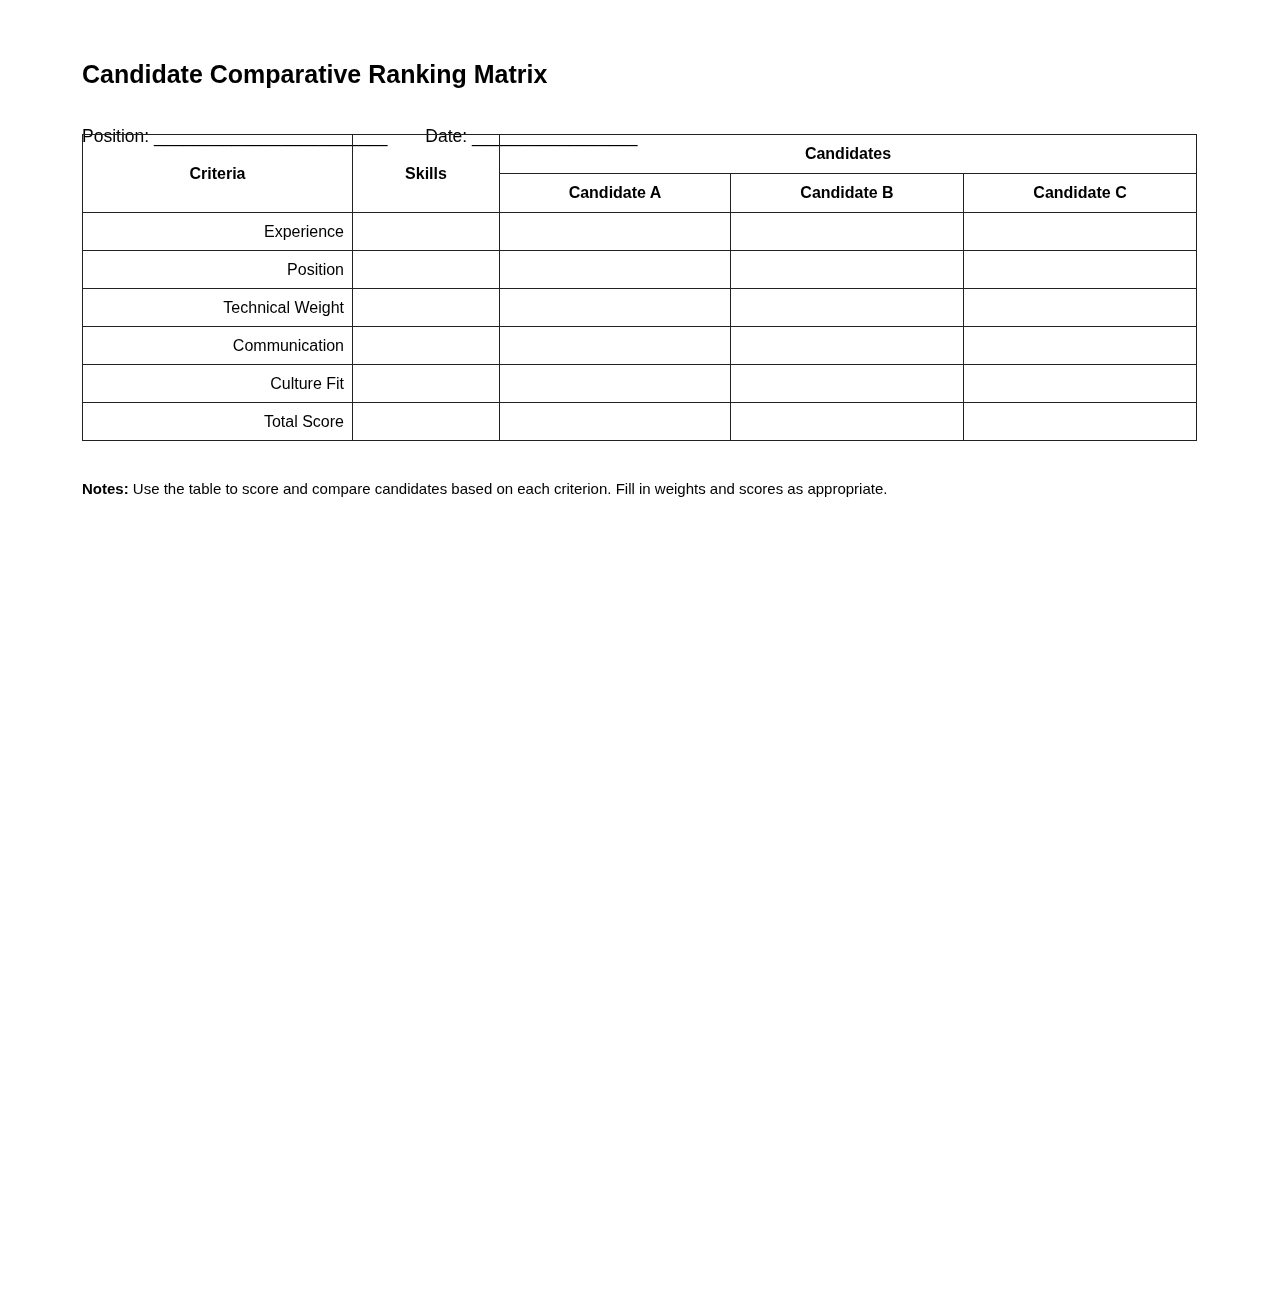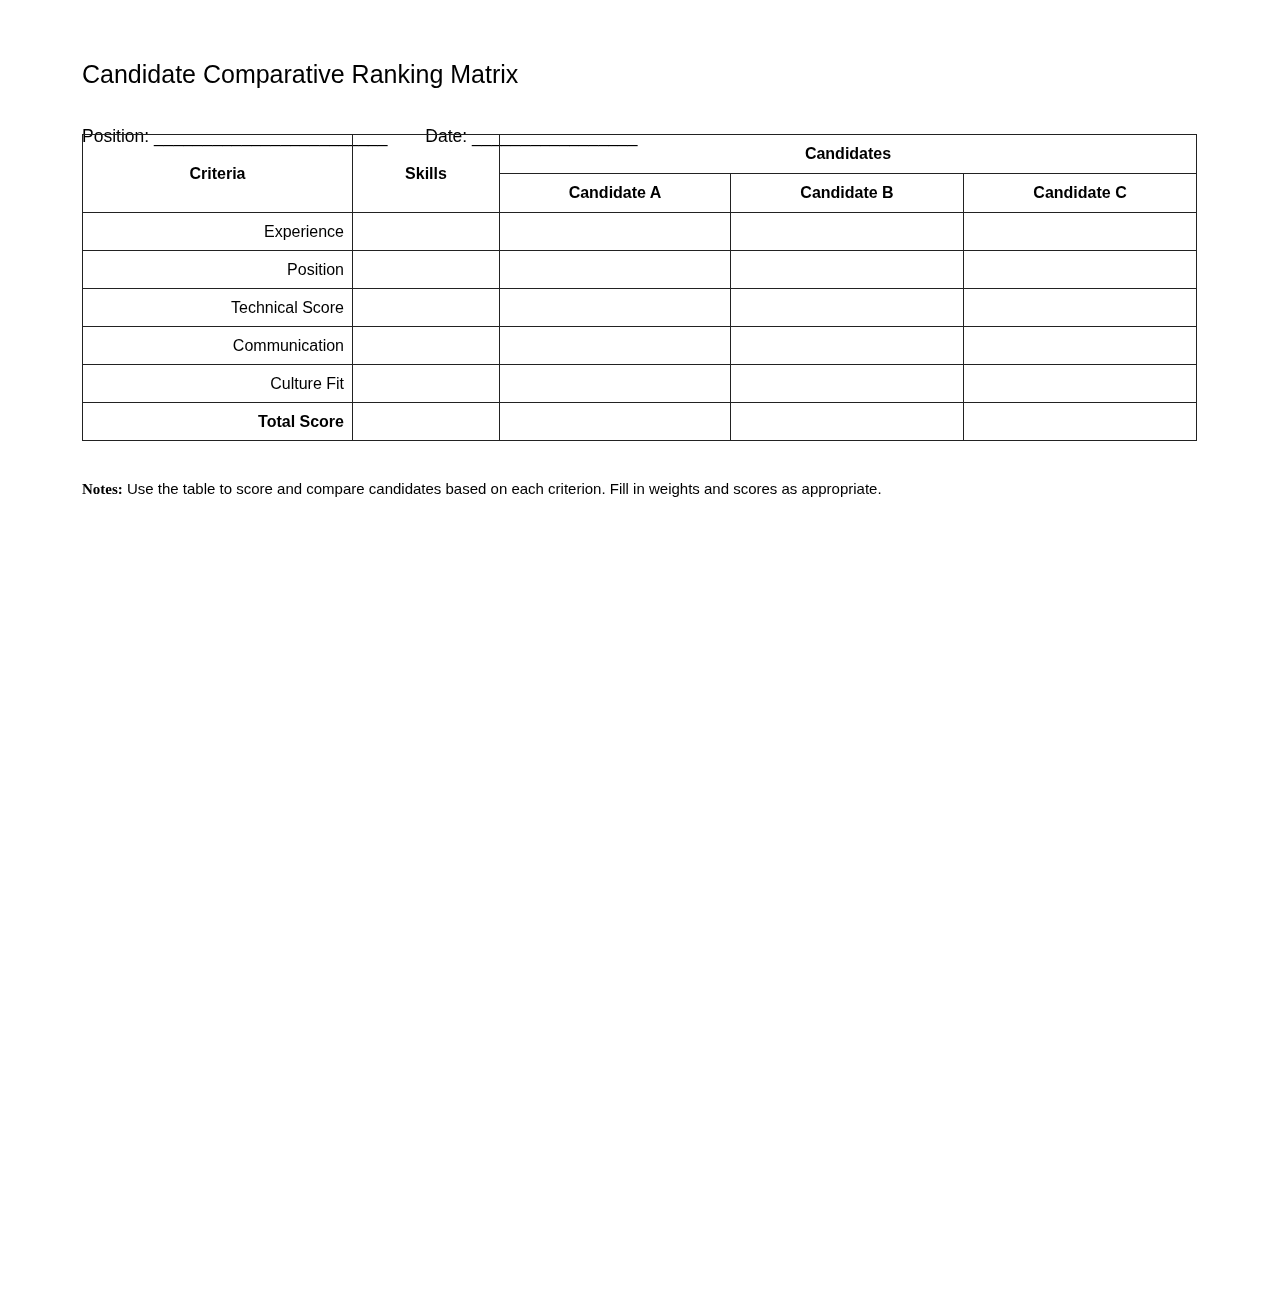--- a/index.html
+++ b/index.html
@@ -1,28 +1,28 @@
 <!DOCTYPE html>
 <html><head>
 <meta charset="utf-8">
 <style>
   html, body { margin: 0; padding: 0; background: #ffffff; }
   body { width: 1278px; height: 1300px; font-family: "Liberation Sans", sans-serif; color: #000; position: relative; }
   .page { position: absolute; left: 82px; top: 0; width: 1114px; }
-  h1 { margin: 0; position: absolute; top: 58px; left: 0; font-size: 25px; font-weight: normal; white-space: nowrap; line-height: 32px; }
+  h1 { margin: 0; position: absolute; top: 58px; left: 0; font-size: 25px; font-weight: bold; white-space: nowrap; line-height: 32px; }
   .meta { position: absolute; top: 103px; left: 0; font-size: 17.5px; line-height: 24px; white-space: nowrap; margin-top: 21px; }
   .meta .field { display: inline-block; }
   .meta .gap { display: inline-block; width: 28px; }
   table { position: absolute; top: 134px; left: 0; width: 1114px; border-collapse: collapse; table-layout: fixed; font-size: 16px; }
   th, td { border: 1px solid #222; height: 38px; padding: 0 8px; box-sizing: border-box; }
   th { font-weight: bold; }
   td.crit { text-align: right; }
-  td.total { font-weight: bold; }
+  td.total { font-weight: normal; }
   .notes { position: absolute; top: 479px; left: 0; font-size: 15px; line-height: 20px; white-space: nowrap; }
-  .notes b { font-weight: bold; font-family: Liberation Serif, serif; }
+  .notes b { font-weight: bold; }
 </style>
 </head>
 <body>
 
 <div class="page">
   <h1>Candidate Comparative Ranking Matrix</h1>
 
   <div class="meta">
     <span class="field">
       <span>Position:</span>
@@ -64,21 +64,21 @@
         <td></td>
       </tr>
       <tr>
         <td class="crit">Position</td>
         <td></td>
         <td></td>
         <td></td>
         <td></td>
       </tr>
       <tr>
-        <td class="crit">Technical Score</td>
+        <td class="crit">Technical Weight</td>
         <td></td>
         <td></td>
         <td></td>
         <td></td>
       </tr>
       <tr>
         <td class="crit">Communication</td>
         <td></td>
         <td></td>
         <td></td>

